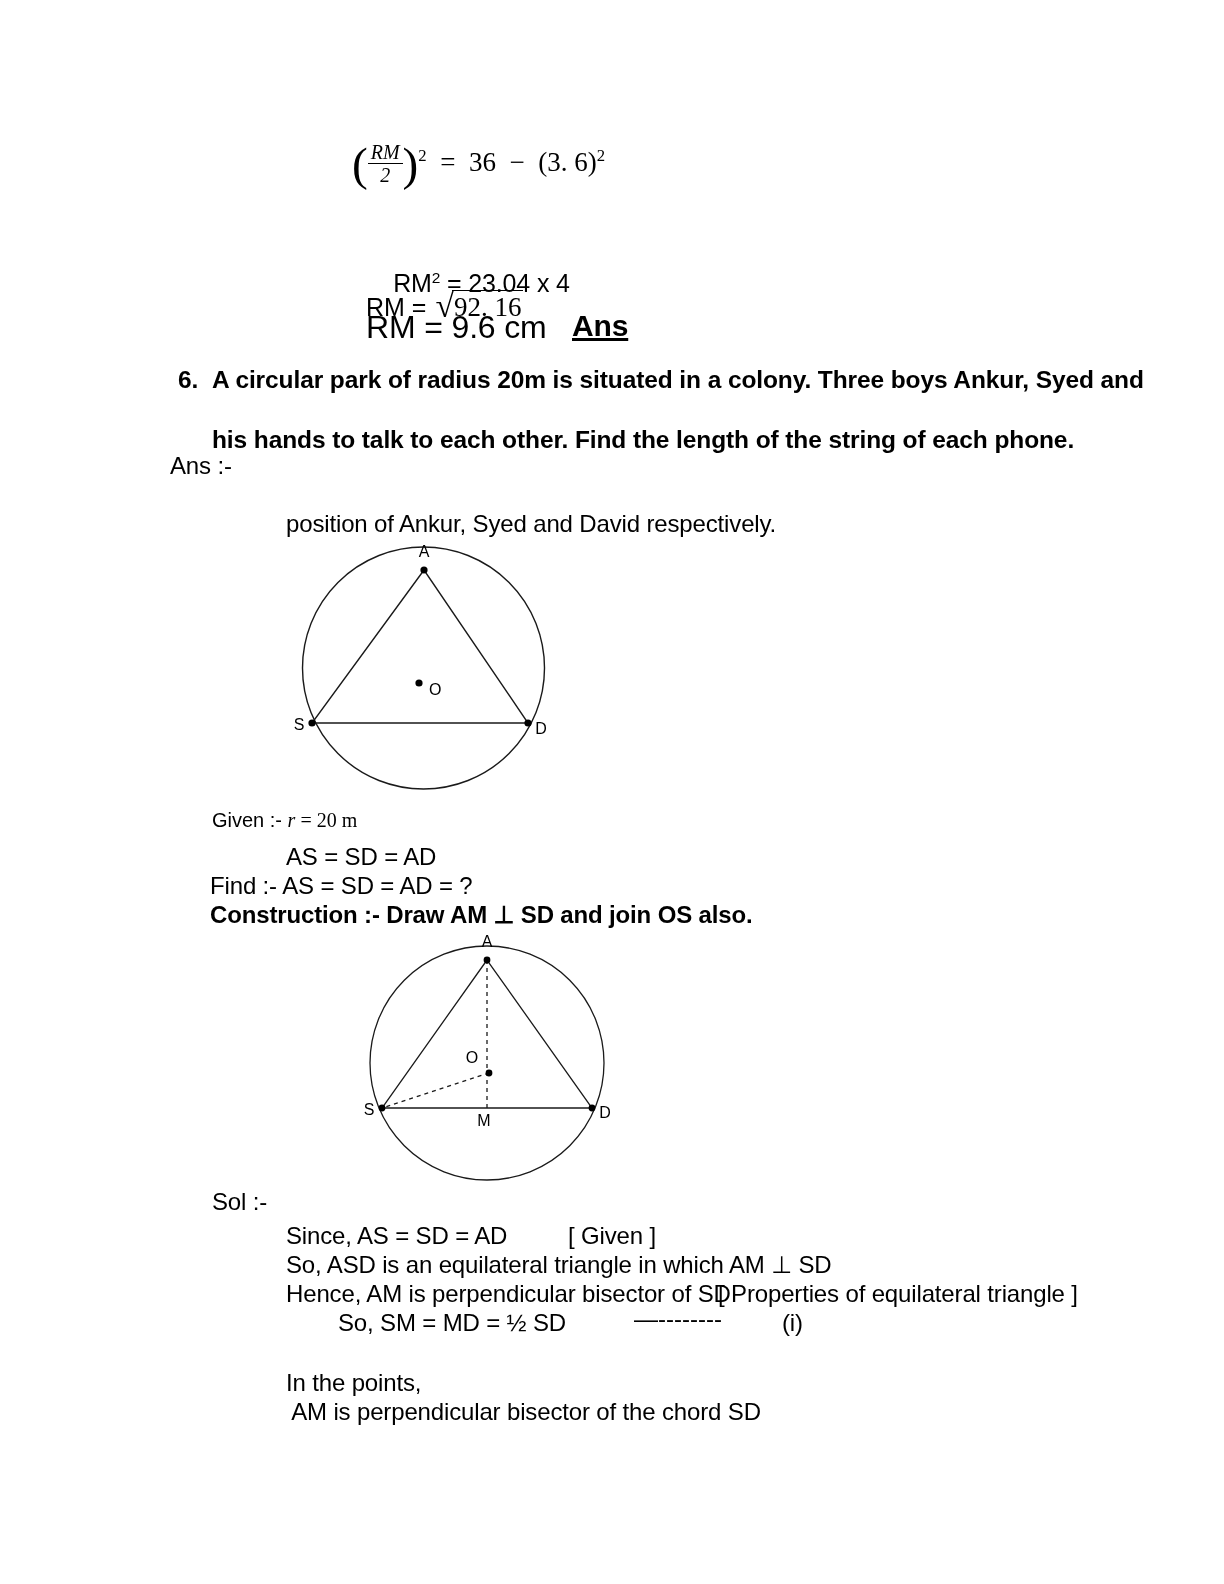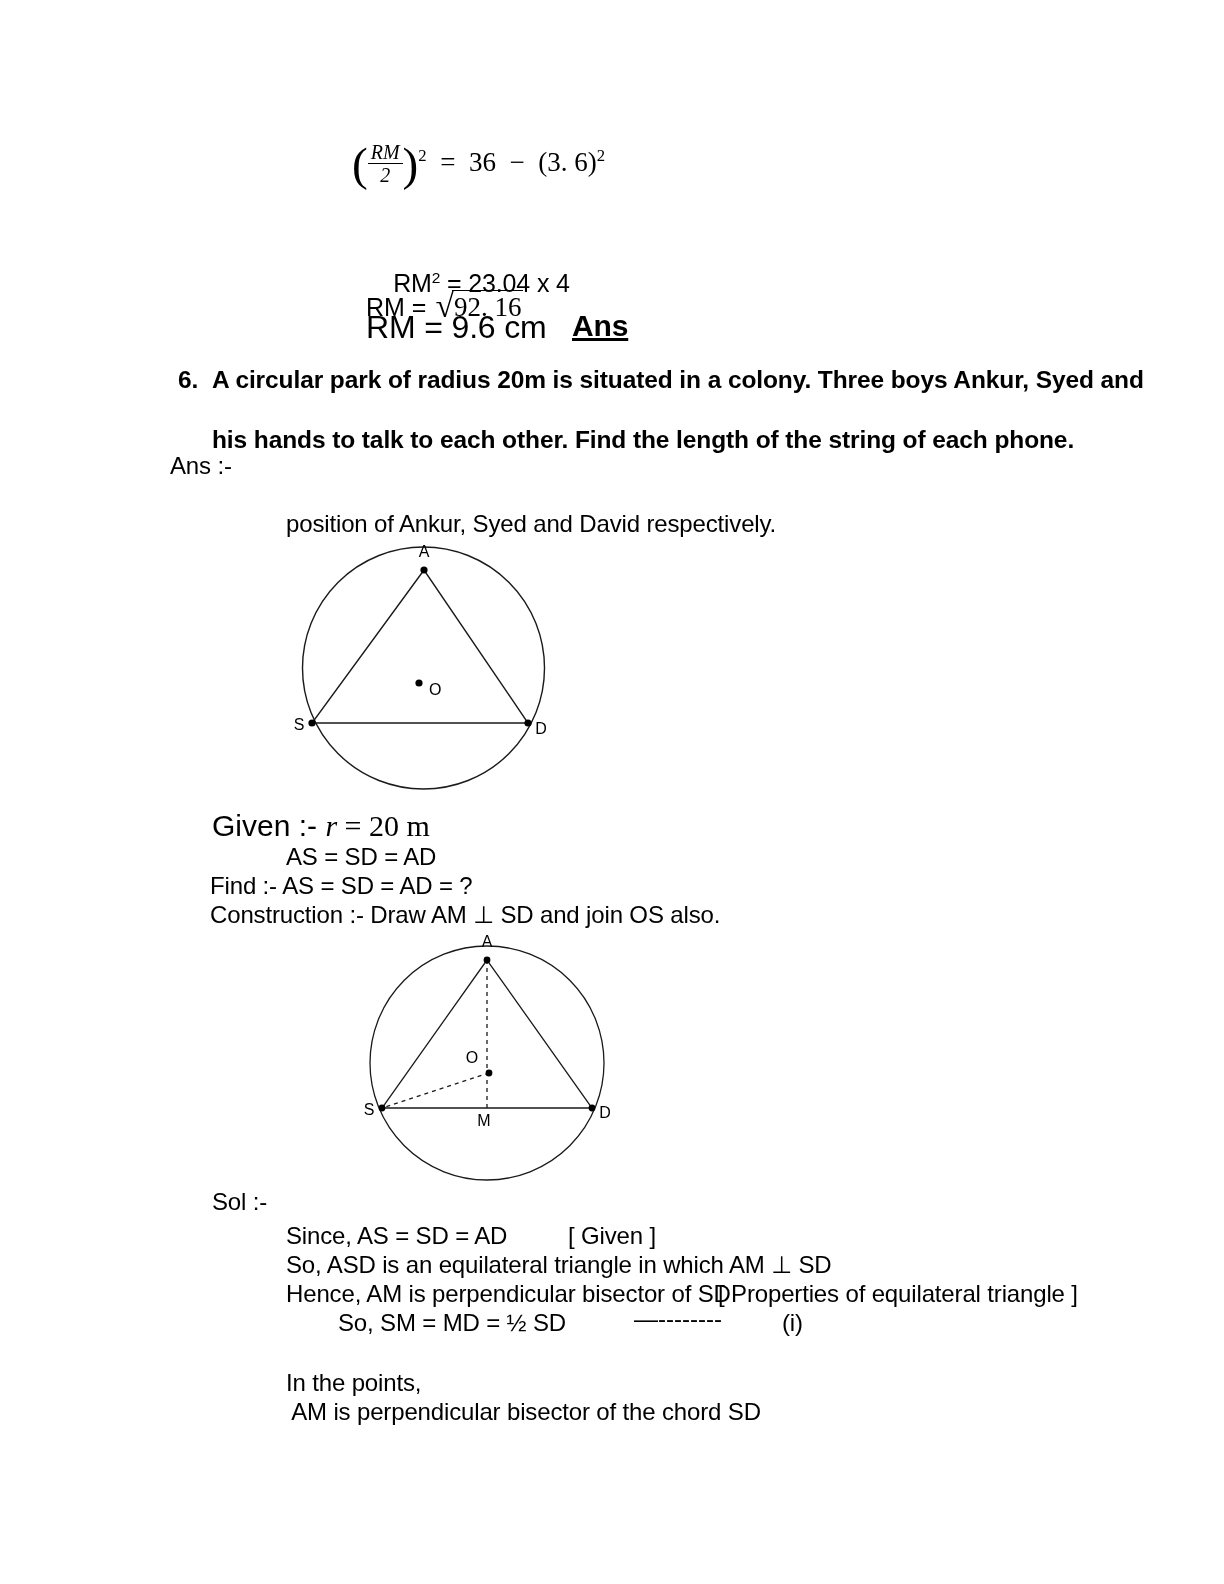--- a/index.html
+++ b/index.html
@@ -146,26 +146,26 @@
 
       <circle cx="134" cy="143" r="3.6" fill="#000"></circle>
 
       <text class="dlabel big" x="139" y="17" text-anchor="middle">A</text>
       <text class="dlabel big" x="14" y="190" text-anchor="middle">S</text>
       <text class="dlabel big" x="256" y="194" text-anchor="middle">D</text>
       <text class="dlabel big" x="144" y="155" text-anchor="start">O</text>
     </svg>
   </div>
 
-  <div class="mathline" style="left:212px; top:809px; font-size:30px; font-family:'Liberation Sans',sans-serif;">
+  <div class="mathline" style="left:212px; top:809px; font-size:20px; font-family:'Liberation Sans',sans-serif;">
     <span>Given :- </span><span class="mi" style="font-family:'Liberation Serif',serif;">r</span><span style="font-family:'Liberation Serif',serif;"> = 20 m</span>
   </div>
   <div class="txt" style="left:286px; top:843px;">AS = SD = AD</div>
   <div class="txt" style="left:210px; top:872px;">Find :- AS = SD = AD = ?</div>
-  <div class="txt" style="left:210px; top:901px;">Construction :- Draw AM ⊥ SD and join OS also.</div>
+  <div class="txt" style="left:210px; top:901px;font-weight:bold;">Construction :- Draw AM ⊥ SD and join OS also.</div>
 
   <div class="diagram" style="left:362px; top:932px;">
     <svg width="250" height="255" viewBox="0 0 250 255" xmlns="http://www.w3.org/2000/svg">
 
       <circle cx="125" cy="131" r="117" fill="none" stroke="#1a1a1a" stroke-width="1.3"></circle>
 
       <polygon points="125,28 20,176 230,176" fill="none" stroke="#1a1a1a" stroke-width="1.3"></polygon>
 
       <line x1="125" y1="28" x2="125" y2="176" stroke="#1a1a1a" stroke-width="1.3" stroke-dasharray="4,4"></line>
 

